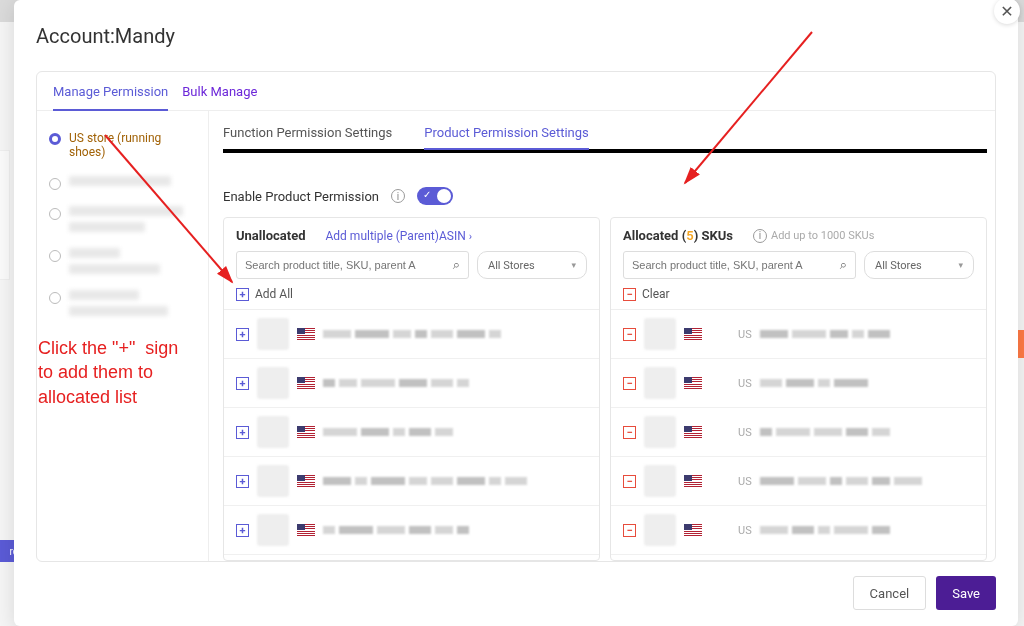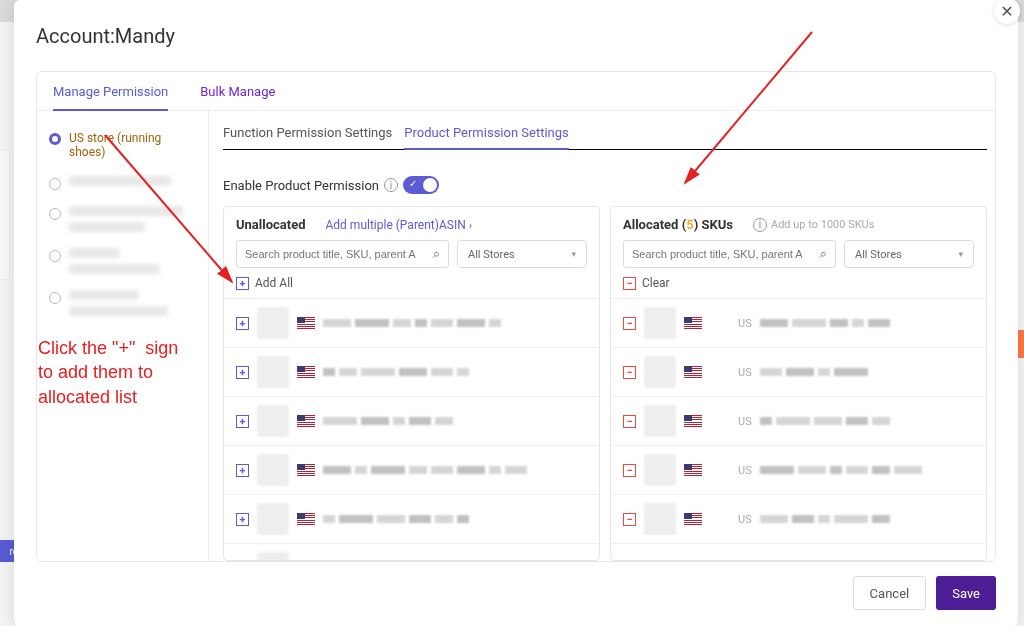--- a/index.html
+++ b/index.html
@@ -13,54 +13,54 @@
 
   .left-edge { position:absolute; left:0; top:150px; width:10px; height:130px; background:#fafafa; border:1px solid #eee; border-left:none; }
   .left-edge2 { position:absolute; left:0; top:540px; width:20px; height:22px; background:#5b5bd6; color:#fff; font-size:10px; display:flex; align-items:center; justify-content:flex-end; padding-right:2px; border-radius:0 3px 3px 0;}
   .right-edge-tag { position:absolute; right:0; top:330px; width:10px; height:28px; background:#ff7a45; border-radius:4px 0 0 4px; }
 
   .modal { position:absolute; left:14px; top:0; right:6px; bottom:0; background:#fff; border-radius:6px; box-shadow:0 4px 20px rgba(0,0,0,.12); padding:24px 22px 16px 22px; display:flex; flex-direction:column; }
   .modal-close { position:absolute; top:-2px; right:-2px; width:26px; height:26px; border-radius:50%; background:#fff; display:flex; align-items:center; justify-content:center; font-size:16px; color:#555; cursor:pointer; box-shadow:0 1px 4px rgba(0,0,0,.15);}
   .modal-title { font-size:20px; color:#333; margin-bottom:23px; }
 
   .card { border:1px solid #e6e6e6; border-radius:6px; padding:0 0 0 0; flex:1; display:flex; flex-direction:column; overflow:hidden; }
-  .tabs { display:flex; gap:32px; padding:12px 16px 0 16px; border-bottom:1px solid #eee; font-size:13px; }
+  .tabs { display:flex; gap:14px; padding:12px 16px 0 16px; border-bottom:1px solid #eee; font-size:13px; }
   .tab { padding:0 0 10px 0; color:#6d28d9; cursor:pointer; }
   .tab.active { color:#5B5BD6; border-bottom:2px solid #5B5BD6; margin-bottom:-1px; }
 
   .body { display:flex; flex:1; min-height:0; }
   .stores { width:172px; border-right:1px solid #eee; padding:14px 12px; font-size:12px; color:#666; }
   .store { display:flex; align-items:flex-start; gap:8px; padding:6px 0 10px; }
   .radio { width:12px; height:12px; border:1px solid #bbb; border-radius:50%; display:inline-block; flex:none; margin-top:2px; background:#fff; }
   .store.sel .radio { border:3px solid #5B5BD6; }
   .store.sel .store-name { color:#a16207; }
   .store-name { line-height:1.2; }
   .blur-line { background: #e8e8e8; border-radius:2px; height:10px; filter: blur(2px); }
   .blur-stack { display:flex; flex-direction:column; gap:6px; flex:1; }
 
   .right-pane { flex:1; padding:14px 8px 0 14px; display:flex; flex-direction:column; overflow:hidden; }
-  .subhead { display:flex; gap:12px; font-size:13px; margin-bottom:16px; border-bottom:1px solid #000000; }
+  .subhead { display:flex; gap:32px; font-size:13px; margin-bottom:24px; border-bottom:4px solid #000000; }
   .subtab { padding:0 0 8px; color:#555; cursor:pointer; }
   .subtab.active { color:#5B5BD6; border-bottom:2px solid #5B5BD6; margin-bottom:-1px; }
-  .toggle-row { display:flex; align-items:center; gap:5px; font-size:13px; color:#333; margin:10px 0 12px; }
+  .toggle-row { display:flex; align-items:center; gap:12px; font-size:13px; color:#333; margin:10px 0 12px; }
   .info-ic { width:14px; height:14px; border:1px solid #999; border-radius:50%; display:inline-flex; align-items:center; justify-content:center; font-size:10px; color:#888; }
   .switch { width:36px; height:18px; border-radius:9px; background:#5B5BD6; position:relative; }
   .switch .knob { position:absolute; right:2px; top:2px; width:14px; height:14px; background:#fff; border-radius:50%; }
   .switch .check { position:absolute; left:6px; top:2px; color:#fff; font-size:10px; }
 
   .columns { display:flex; gap:10px; flex:1; min-height:0; }
   .panel { flex:1; border:1px solid #e6e6e6; border-radius:4px; display:flex; flex-direction:column; overflow:hidden; }
   .panel-head { padding:10px 12px 8px; font-size:13px; color:#333; display:flex; align-items:center; gap:20px; flex-wrap:wrap; }
   .panel-head .link { color:#5B5BD6; font-size:12px; }
   .panel-head .chev { font-size:11px; color:#5B5BD6; }
   .panel-filters { display:flex; gap:8px; padding:0 12px 8px; }
   .srch { display:flex; align-items:center; border:1px solid #ddd; border-radius:3px; height:28px; padding:0 8px; flex:1; }
   .srch input { border:none; outline:none; font-size:11px; width:100%; color:#555; background:transparent; }
   .srch .mag { font-size:13px; color:#666; margin-left:4px; }
-  .sel-box { display:flex; align-items:center; justify-content:space-between; border:1px solid #ddd; border-radius:4px; height:28px; padding:0 10px; width:130px; font-size:11px; color:#666; }
+  .sel-box { display:flex; align-items:center; justify-content:space-between; border:1px solid #ddd; border-radius:10px; height:28px; padding:0 10px; width:110px; font-size:11px; color:#666; }
   .sel-box .dd { font-size:9px; color:#999; }
   .bulk-row { display:flex; align-items:center; gap:6px; padding:0 12px 8px; font-size:12px; color:#555; }
   .add-icon, .rm-icon { width:13px; height:13px; border:1px solid #5B5BD6; color:#5B5BD6; display:flex; align-items:center; justify-content:center; font-size:11px; font-weight:bold; cursor:pointer; background:#fff; }
   .rm-icon { border-color:#e74c3c; color:#e74c3c; }
   .list { flex:1; overflow:hidden; border-top:1px solid #eee; }
   .row { display:flex; align-items:center; gap:8px; padding:8px 12px; border-bottom:1px solid #f0f0f0; }
   .thumb { width:32px; height:32px; background:#eee; border-radius:3px; filter:blur(1px); flex:none; }
   .flag { width:18px; height:12px; position:relative; flex:none; background:linear-gradient(#b22234 0 7.7%, #fff 7.7% 15.4%, #b22234 15.4% 23.1%, #fff 23.1% 30.8%, #b22234 30.8% 38.5%, #fff 38.5% 46.2%, #b22234 46.2% 53.9%, #fff 53.9% 61.6%, #b22234 61.6% 69.3%, #fff 69.3% 77%, #b22234 77% 84.7%, #fff 84.7% 92.4%, #b22234 92.4% 100%); }
   .flag::before { content:''; position:absolute; left:0; top:0; width:8px; height:6px; background:#3c3b6e; }
   .row-txt { flex:1; display:flex; flex-direction:column; gap:3px; }

